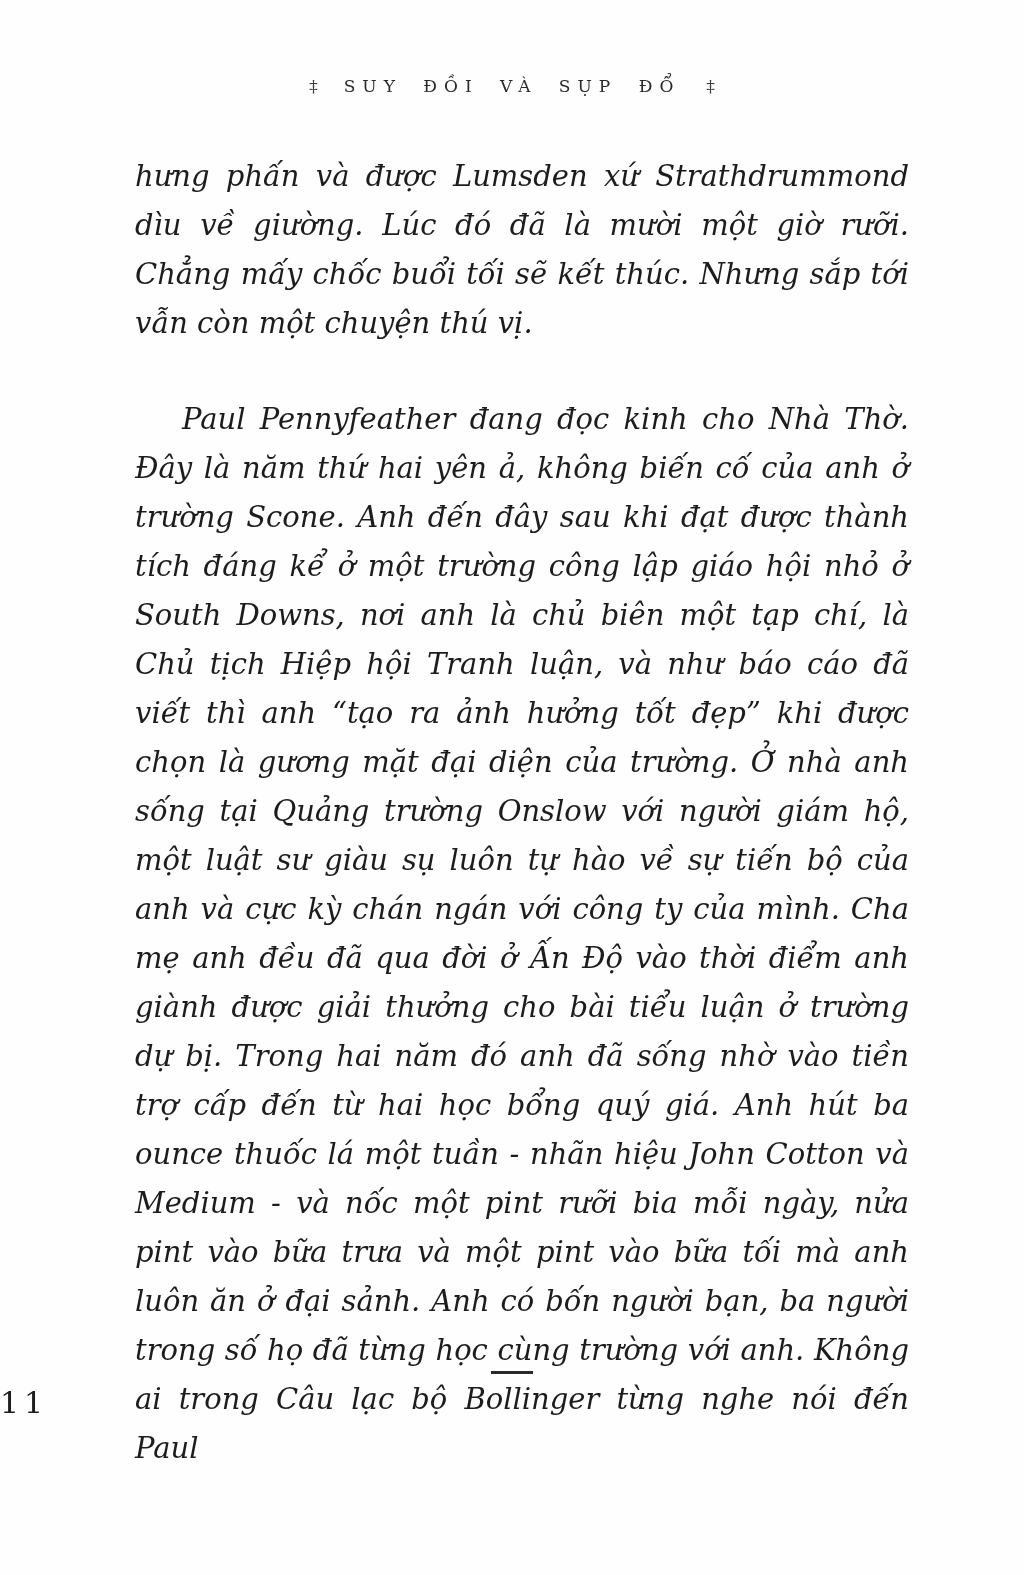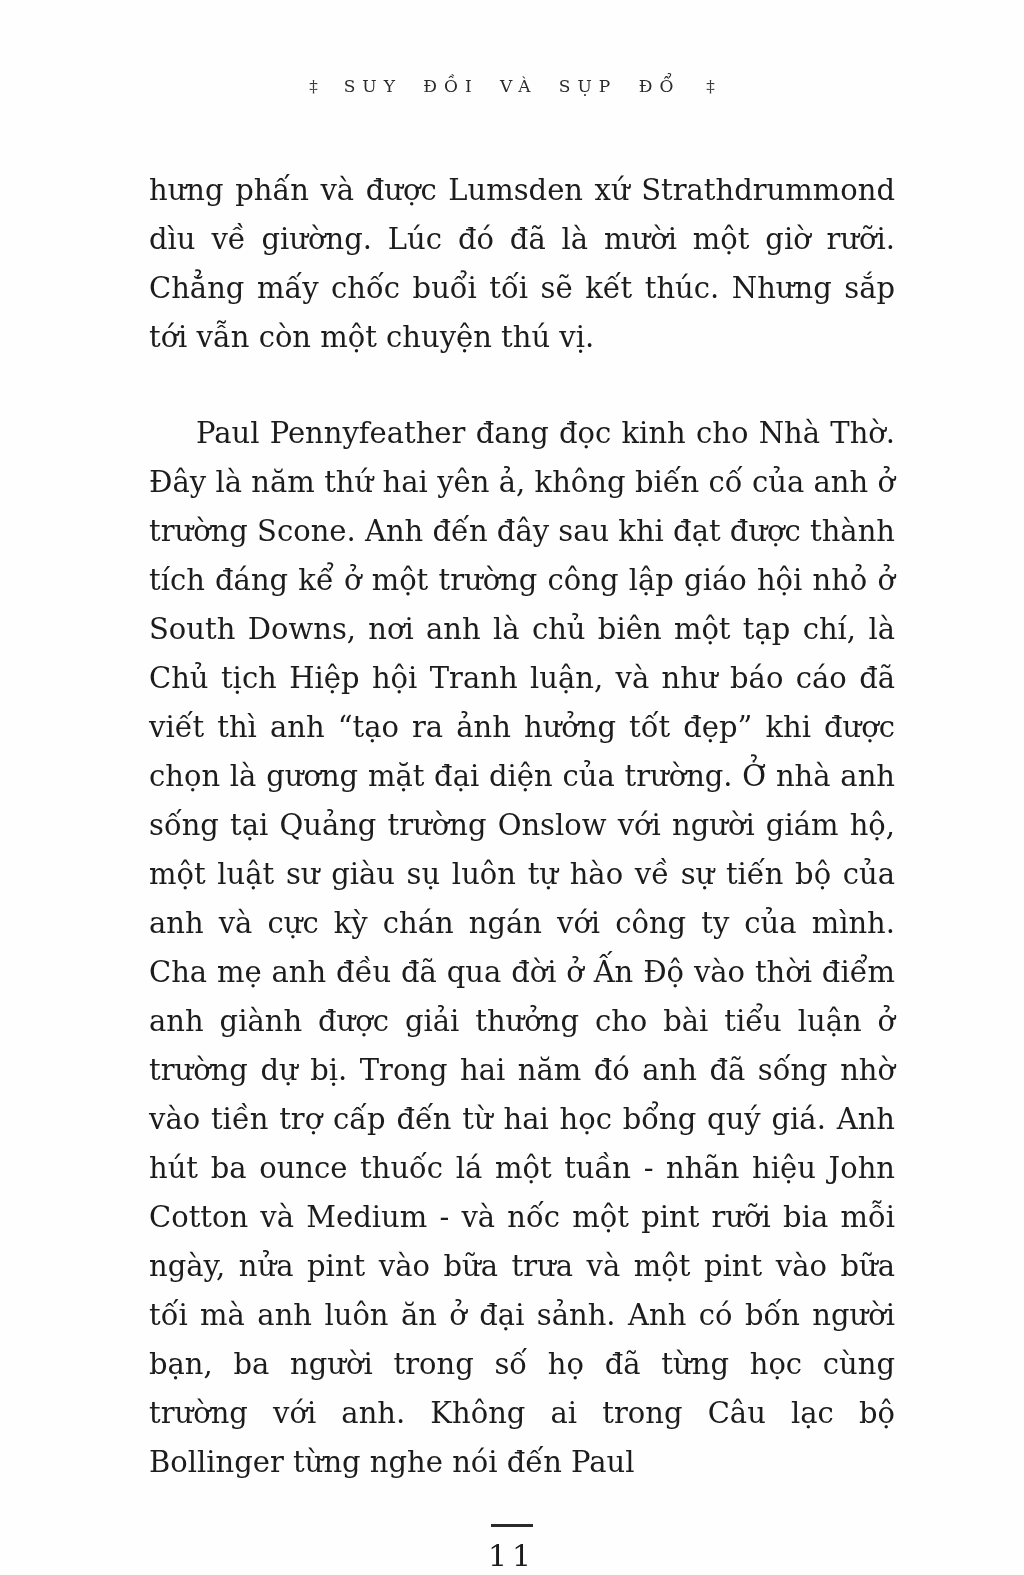--- a/index.html
+++ b/index.html
@@ -48,36 +48,37 @@
     top: 150px;
     left: 133px;
     width: 778px;
     font-size: 29px;
     line-height: 49px;
     text-align: justify;
     text-justify: inter-word;
     color: #1c1c1c;
   }
   .para {
-    margin: 16px;
+    margin: 2px;
+    font-style: italic;
   }
   .para + .para {
     margin-top: 47px;
   }
   .para.indent {
     text-indent: 47px;
   }
 
   
   .page-footer {
     position: absolute;
-    top: 1524px;
+    top: 1371px;
     left: 0;
     width: 100%;
-    text-align: center;
+    text-align: left;
   }
   .footer-rule {
     width: 42px;
     height: 3px;
     background: #2a2a2a;
     margin: 0 auto;
   }
   .page-number {
     margin-top: 11px;
     font-size: 30px;

